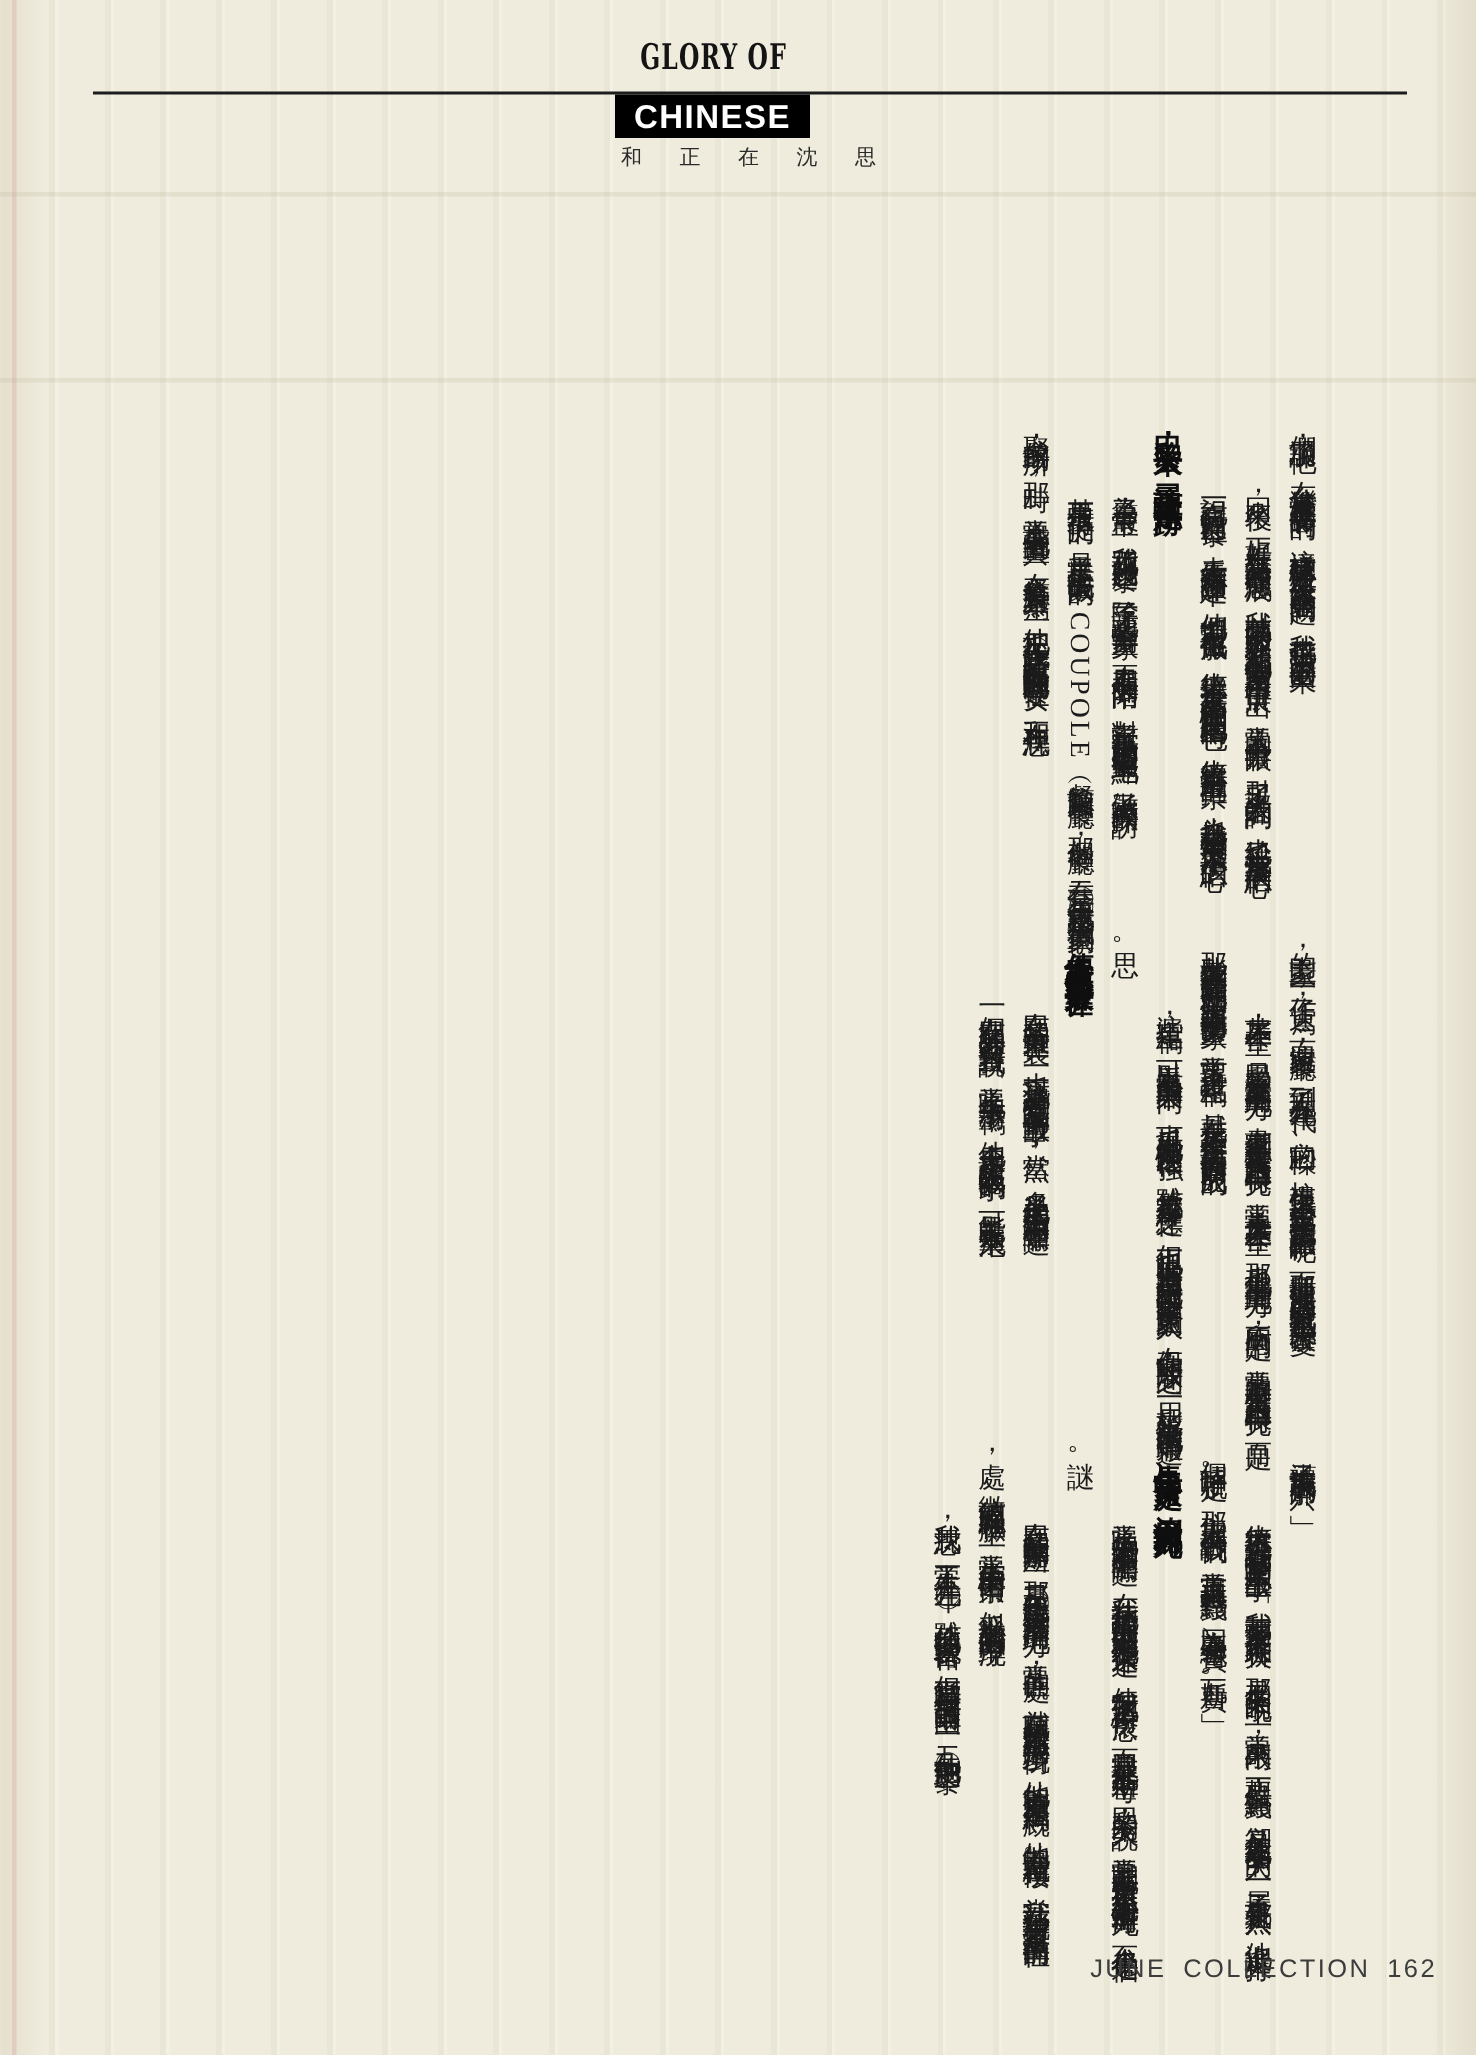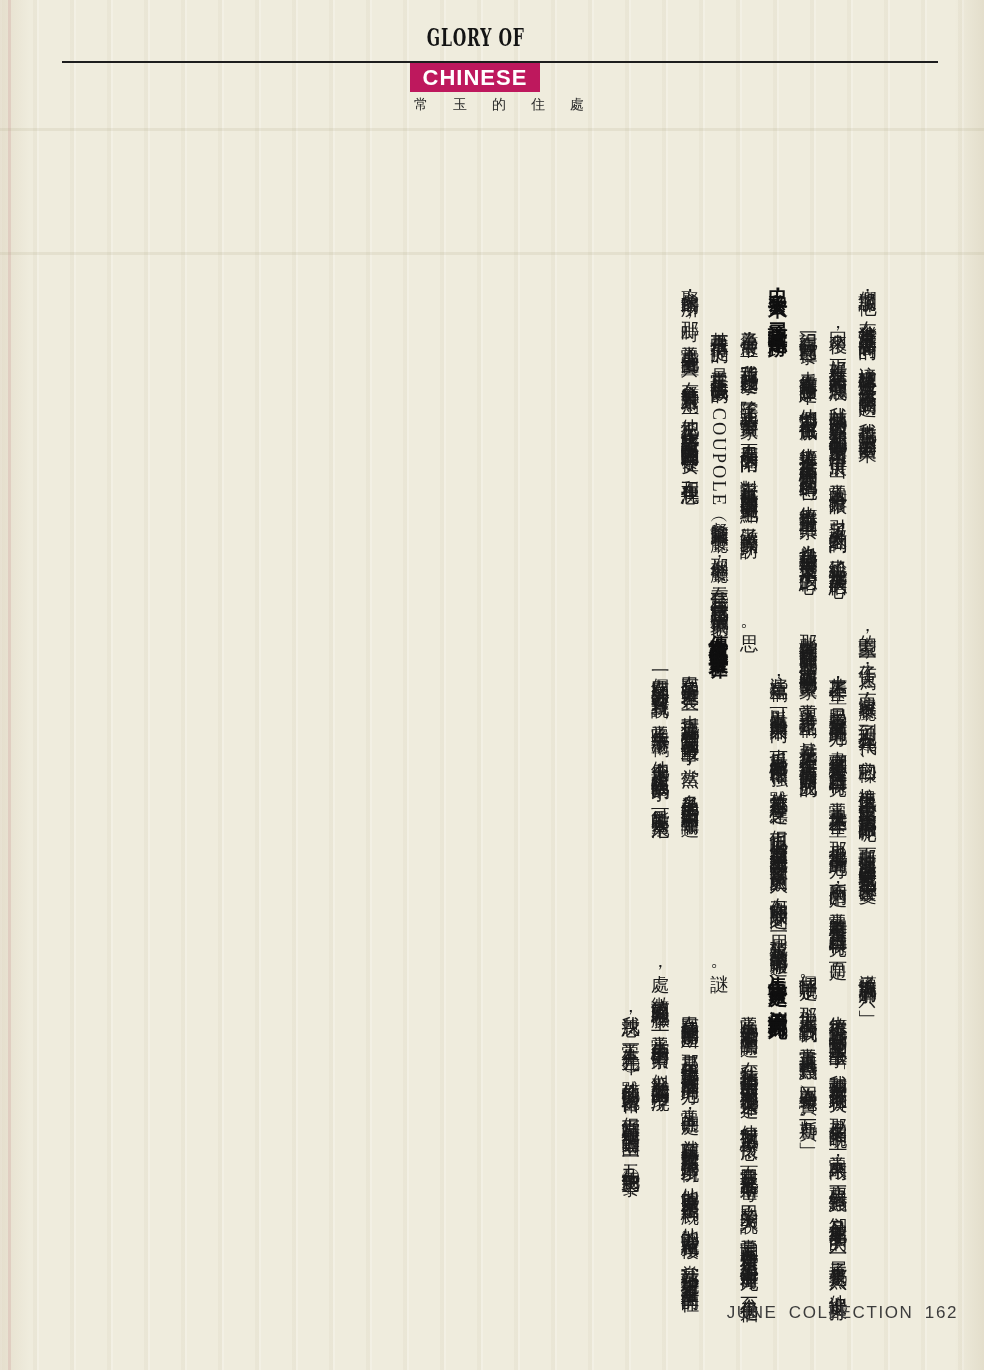--- a/index.html
+++ b/index.html
@@ -22,21 +22,21 @@
   .header { position:absolute; top:0; left:0; width:100%; }
   .glory {
     position:absolute; top:26px; left:0; width:952px; text-align:center;
     font-family:"DejaVu Serif", serif; font-weight:bold; font-size:20px;
     letter-spacing:1px; color:#141414;
   }
   .glory span { display:inline-block; transform:scale(.78,1.18); transform-origin:center; }
   .rule { position:absolute; top:61px; left:62px; width:876px; height:2px; background:#1d1d1d; }
   .banner {
     position:absolute; top:63px; left:410px; width:130px; height:29px;
-    background:#be185d; color:#ffffff; text-align:center;
+    background:#000000; color:#ffffff; text-align:center;
     font-family:"Liberation Sans", sans-serif; font-weight:bold;
     font-size:22px; line-height:29px; letter-spacing:1px;
   }
   .subtitle {
     position:absolute; top:96px; left:414px; width:120px;
     font-size:14px; color:#2a2a2a; letter-spacing:25px; white-space:nowrap;
   }
 
   
   .band {
@@ -66,21 +66,21 @@
 <body>
 
 <div class="scan-edge"></div>
 <div class="scan-band b1"></div>
 <div class="scan-band b2"></div>
 
 <div class="header">
   <div class="glory"><span>GLORY OF</span></div>
   <div class="rule"></div>
   <div class="banner">CHINESE</div>
-  <div class="subtitle">常玉的住處</div>
+  <div class="subtitle">和正在沈思</div>
 </div>
 
 <div class="band b1">
     <p>們說服了他，在台灣推常玉是需要時間的，這樣總算解決了一次要付大筆資金的問題，我也帶了六張常玉的畫回來。</p>
     <p class="ind">回來後，正好趕上在新光三越的徐悲鴻展，我以其中的兩張放在「徐悲鴻和他的畫家朋友」項目中一併展出，常玉的畫十分搶眼，引起了許多人的詢問，也給了我主辦常玉展的信心。</p>
     <p class="ind">記得有一回前往巴黎，去看朱德群和陳建中，他們對常玉也很佩服，朱德群推崇常玉作品中的獨創性是他的特色。朱德群對常玉的推崇，也為我積極籌展常玉增添了不少的信心。</p>
     <h3 class="head">巴黎去來，尋訪常玉當年足跡</h3>
     <p class="ind">為了籌展常玉，我跑了好幾趟巴黎，除了走訪了一些華裔畫家，更在朋友的陪同下，對常玉當年活動的幾個重要地點，做了實際的探訪。</p>
     <p class="ind">其中最值得一提的，是常玉生前常去吃飯的LA COUPOLE餐廳（圓頂餐廳）。那個餐廳，在二〇至三〇年代就是巴黎當代畫家們聚會的場所，那時，常玉帶著他的畫具，在餐廳裏對景寫生，他把三〇年代穿著時髦前去喝咖啡的巴黎仕女，和正在沈思</p>
   </div>

